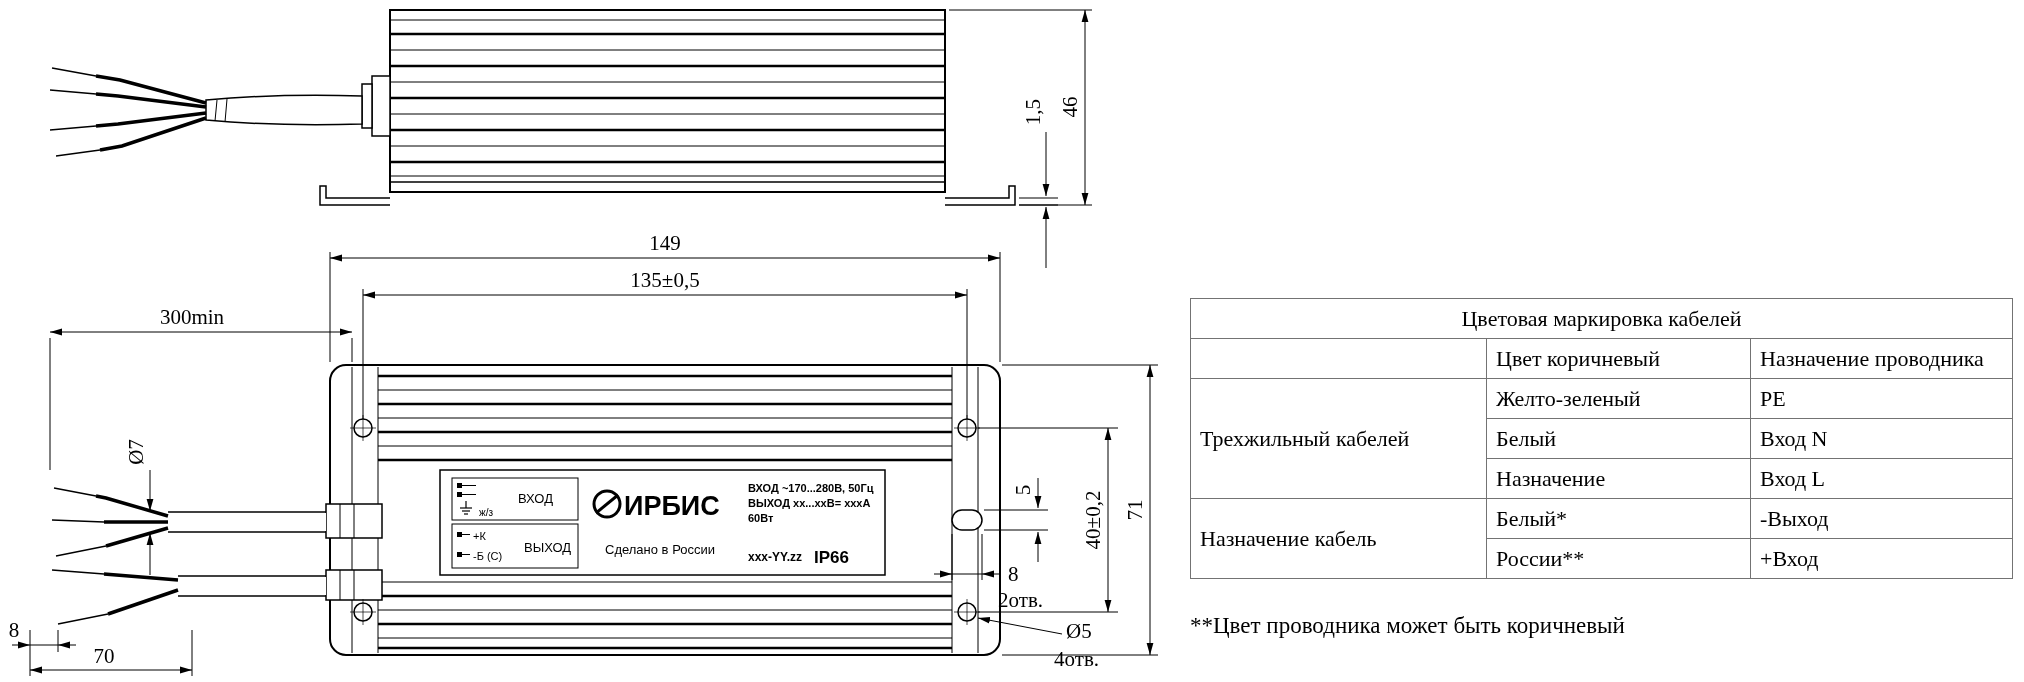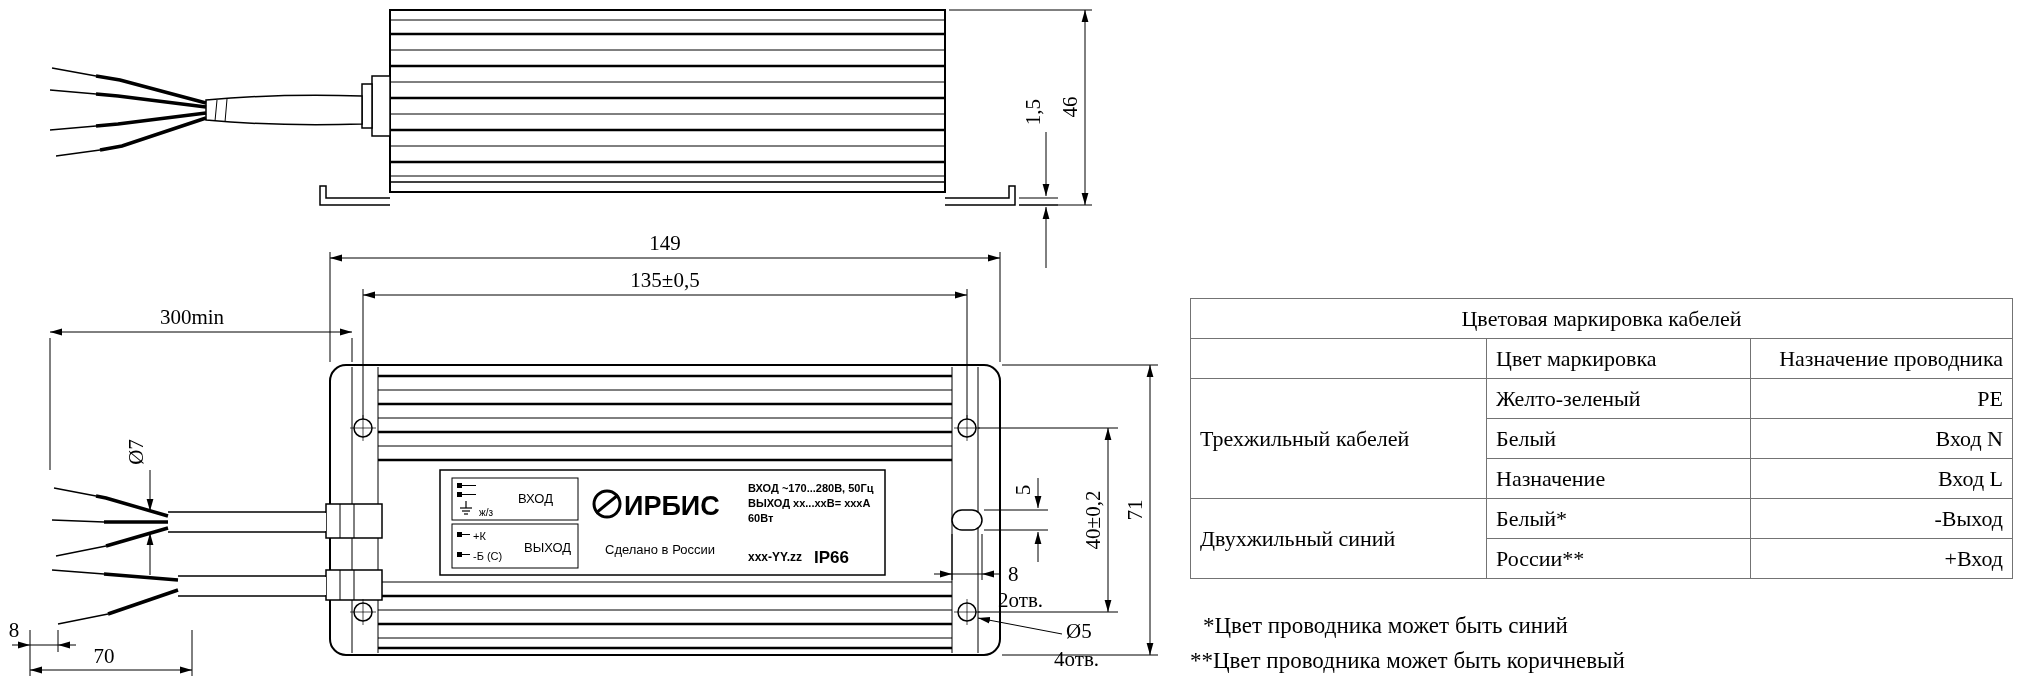--- a/index.html
+++ b/index.html
@@ -5,21 +5,21 @@
   html,body{margin:0;padding:0;background:#fff}
   .canvas{position:relative;width:2024px;height:682px;background:#fff;overflow:hidden;color:#000}
   svg.drawing{position:absolute;left:0;top:0}
   svg text{font-family:"Liberation Serif",serif;fill:#000;stroke:none}
   svg text.dim{font-size:21px}
   svg text.lbl-sans{font-family:"Liberation Sans",sans-serif}
   .table-panel{position:absolute;left:1190px;top:298px;width:822px;font-family:"Liberation Serif",serif}
   table.colors{border-collapse:collapse;width:100%;table-layout:fixed}
   table.colors td{border:1px solid #737373;font-size:22px;padding:3px 9px;height:33px;vertical-align:middle;overflow:hidden;white-space:nowrap}
   td.t-title{text-align:center;font-size:25px;height:38px}
-  td.ctr{text-align:right}
+  td.ctr{text-align:left}
   td.grp{vertical-align:middle}
   .footnotes{margin-top:30px;font-size:23px;line-height:1.5}
   .fn1{padding-left:13px}
 </style>
 </head>
 <body>
 
 <div class="canvas">
 
 <svg class="drawing" width="1160" height="682" viewBox="0 0 1160 682">
@@ -276,46 +276,45 @@
           <col style="width:296px">
           <col style="width:264px">
           <col style="width:262px">
         </colgroup>
     <tbody>
           <tr>
       <td colspan="3" class="t-title">Цветовая маркировка кабелей</td>
     </tr>
     <tr>
       <td></td>
-      <td>Цвет маркировка</td>
+      <td>Цвет коричневый</td>
       <td class="ctr">Назначение проводника</td>
     </tr>
     <tr>
       <td rowspan="3" class="grp">Трехжильный кабелей</td>
       <td>Желто-зеленый</td>
       <td class="ctr">PE</td>
     </tr>
     <tr>
       <td>Белый</td>
       <td class="ctr">Вход N</td>
     </tr>
     <tr>
       <td>Назначение</td>
       <td class="ctr">Вход L</td>
     </tr>
     <tr>
-      <td rowspan="2" class="grp">Двухжильный синий</td>
+      <td rowspan="2" class="grp">Назначение кабель</td>
       <td>Белый*</td>
       <td class="ctr">-Выход</td>
     </tr>
     <tr>
       <td>России**</td>
       <td class="ctr">+Вход</td>
     </tr>
   </tbody>
       </table>
   <div class="footnotes">
-    <div class="fn fn1">*Цвет проводника может быть синий</div>
     <div class="fn">**Цвет проводника может быть коричневый</div>
   </div>
 </div>
 
 </div>
 
 </body></html>

